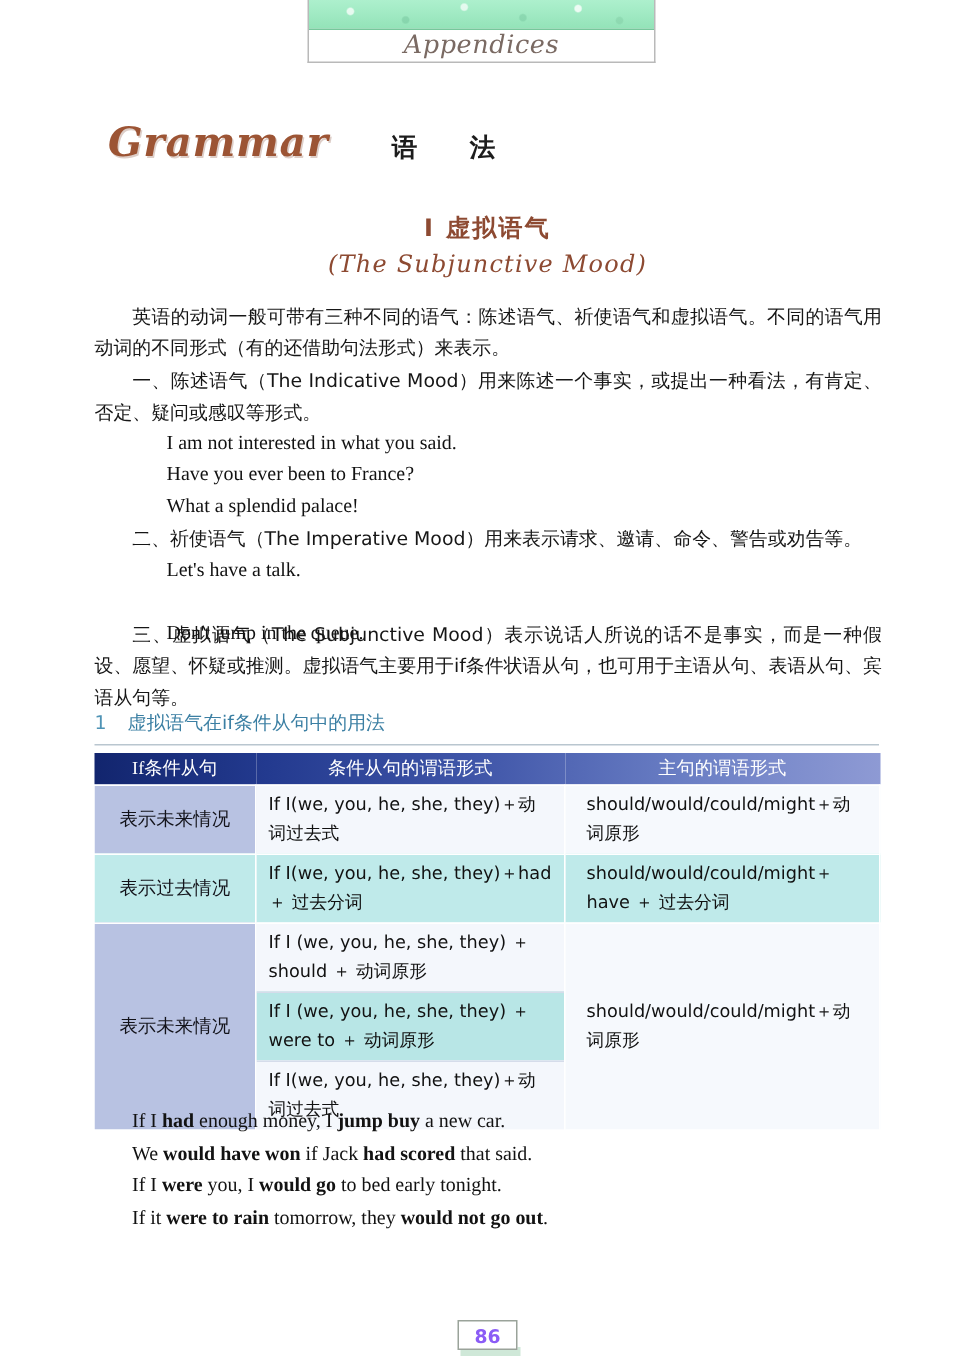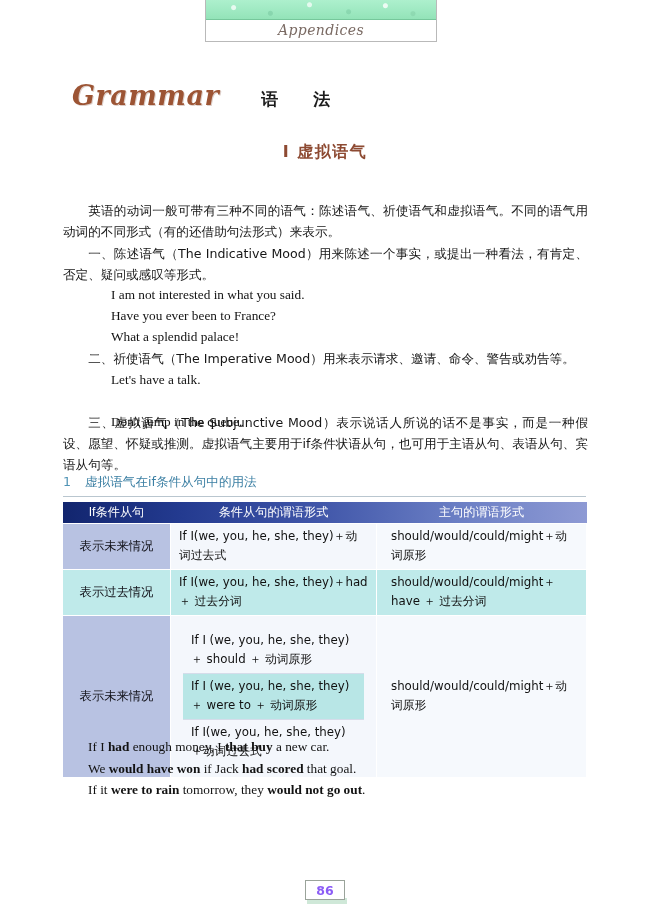--- a/index.html
+++ b/index.html
@@ -36,21 +36,21 @@
       radial-gradient(circle at 90% 72%, rgba(130,205,165,.5) 0 2px, transparent 3px),
       linear-gradient(180deg, #adf0cd 0%, #9fe9c2 55%, #93e3b8 100%);
     border-bottom: 1px solid #76c79b;
   }
   .banner-label {
     height: 21px;
     line-height: 21px;
     text-align: center;
     font-family: "DejaVu Serif", serif;
     font-style: italic;
-    font-size: 14px;
+    font-size: 17px;
     color: #7a6a63;
     letter-spacing: .4px;
   }
 
   
   .grammar-row {
     position: absolute;
     left: 72px; top: 80px;
     display: flex;
     align-items: baseline;
@@ -140,21 +140,21 @@
     width: 524px;
     border-collapse: collapse;
     table-layout: fixed;
     font-size: 12.1px;
     color: #111;
   }
   .tbl td, .tbl th { border: 1px solid #ffffff; vertical-align: middle; }
   .thead th {
     height: 21px;
     color: #ffffff;
-    font-family: Liberation Sans, sans-serif;
+    font-family: Liberation Serif, serif;
     font-weight: normal;
     font-size: 12.2px;
     text-align: center;
     border: none;
     padding: 0;
   }
   .thead { background: linear-gradient(90deg,#12256e 0%, #233a8f 22%, #3f55a8 48%, #6a7ec4 75%, #8e9ad4 100%); }
   .col-a { width: 108px; }
   .col-b { width: 206px; }
   .col-c { width: 210px; }
@@ -234,20 +234,21 @@
     <div class="banner-strip"></div>
     <div class="banner-label">Appendices</div>
   </div>
 
   <div class="grammar-row">
     <span class="grammar-en">Grammar</span>
     <span class="grammar-cn">语　法</span>
   </div>
 
   <div class="sec-cn">Ⅰ 虚拟语气</div>
+  <div class="sec-en">(The Subjunctive Mood)</div>
 
   <div class="body-block cn indent" style="top:200px;">英语的动词一般可带有三种不同的语气：陈述语气、祈使语气和虚拟语气。不同的语气用动词的不同形式（有的还借助句法形式）来表示。</div>
   <div class="body-block cn indent" style="top:243px;">一、陈述语气（The Indicative Mood）用来陈述一个事实，或提出一种看法，有肯定、否定、疑问或感叹等形式。</div>
 
   <div class="body-block ex" style="top:284px;">I am not interested in what you said.</div>
   <div class="body-block ex" style="top:305px;">Have you ever been to France?</div>
   <div class="body-block ex" style="top:326px;">What a splendid palace!</div>
 
   <div class="body-block cn indent" style="top:348px;">二、祈使语气（The Imperative Mood）用来表示请求、邀请、命令、警告或劝告等。</div>
 
@@ -281,42 +282,43 @@
         <td class="c-body cjk">If I(we, you, he, she, they)＋动词过去式</td>
         <td class="c-main cjk">should/would/could/might＋动词原形</td>
       </tr>
       <tr>
         <td class="c-left cyan">表示过去情况</td>
         <td class="c-body cyan cjk">If I(we, you, he, she, they)＋had ＋ 过去分词</td>
         <td class="c-main cyan cjk">should/would/could/might＋have ＋ 过去分词</td>
       </tr>
       <tr>
         <td class="c-left">表示未来情况</td>
-        <td class="c-body cjk" style="padding:12px;">
+        <td class="c-body cjk" style="padding:0;">
           <table class="sub-tbl">
             <tbody>
                 <tr>
               <td class="c-body cjk" style="border-right:none;background:#f4f7fc;">If I (we, you, he, she, they) ＋ should ＋ 动词原形</td>
             </tr>
             <tr>
               <td class="c-body cyan2 cjk" style="border-right:none;">If I (we, you, he, she, they) ＋ were to ＋ 动词原形</td>
             </tr>
             <tr>
               <td class="c-body cjk" style="border-right:none;background:#f4f7fc;">If I(we, you, he, she, they)＋动词过去式</td>
             </tr>
           </tbody>
             </table>
         </td>
         <td class="c-main cjk">should/would/could/might＋动词原形</td>
       </tr>
     </tbody>
   </table>
 
   <div class="tail">
-    <div><span>If I </span><b>had</b><span> enough money, I </span><b>that buy</b><span> a new car.</span></div>
-    <div><span>We </span><b>would have won</b><span> if Jack </span><b>had scored</b><span> that goal.</span></div>
+    <div><span>If I </span><b>had</b><span> enough money, I </span><b>jump buy</b><span> a new car.</span></div>
+    <div><span>We </span><b>would have won</b><span> if Jack </span><b>had scored</b><span> that said.</span></div>
+    <div><span>If I </span><b>were</b><span> you, I </span><b>would go</b><span> to bed early tonight.</span></div>
     <div><span>If it </span><b>were to rain</b><span> tomorrow, they </span><b>would not go out</b><span>.</span></div>
   </div>
 
   <div class="pageno-shadow"></div>
   <div class="pageno">86</div>
 
 </div>
 
 </body></html>

